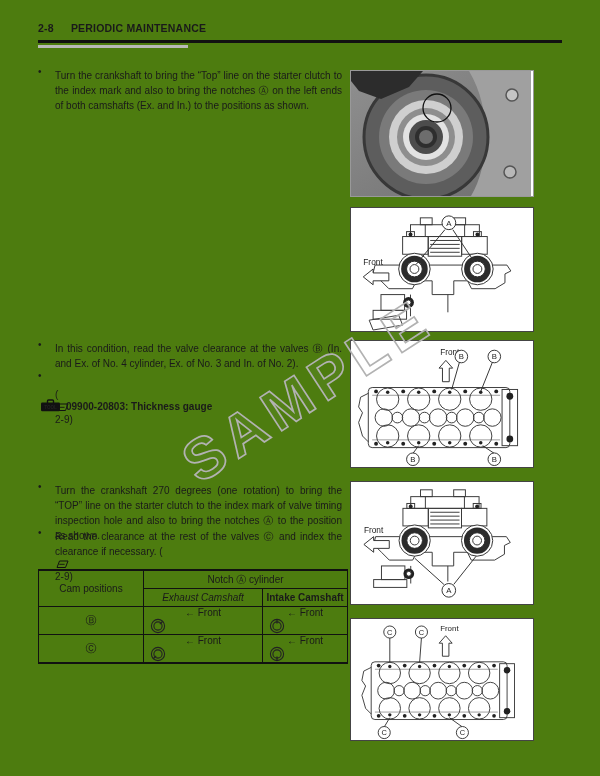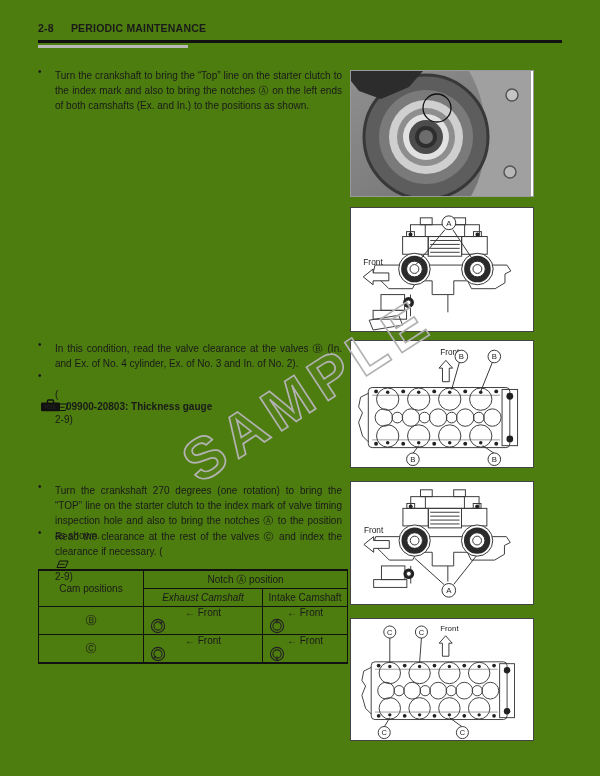--- a/index.html
+++ b/index.html
@@ -108,25 +108,25 @@
             <path d="M3.2,5.3 H8.6" stroke="#111" stroke-width="0.9"></path>
           </svg><span>2-9)</span>
       </span>
     </p>
   </div>
 
   <table class="cam">
     <tbody>
         <tr>
       <td rowspan="2" style="width:100px;">Cam positions</td>
-      <td colspan="2" style="width:194px;">Notch Ⓐ position</td>
+      <td colspan="2" style="width:194px;">Notch Ⓐ cylinder</td>
     </tr>
     <tr>
       <td style="width:114px;font-style:italic;">Exhaust Camshaft</td>
-      <td style="width:80px;">Intake Camshaft</td>
+      <td style="width:80px;font-weight:bold;">Intake Camshaft</td>
     </tr>
     <tr>
       <td class="letter">Ⓑ</td>
       <td>
         <span>← Front</span>
         <svg class="notch" width="16" height="16" viewBox="0 0 16 16">
           <circle cx="8" cy="8" r="6.6"></circle>
               <circle cx="8" cy="8" r="4.1"></circle>
           <line x1="8" y1="0.9" x2="8" y2="5.4" transform="rotate(45 8 8)"></line>
         </svg>

